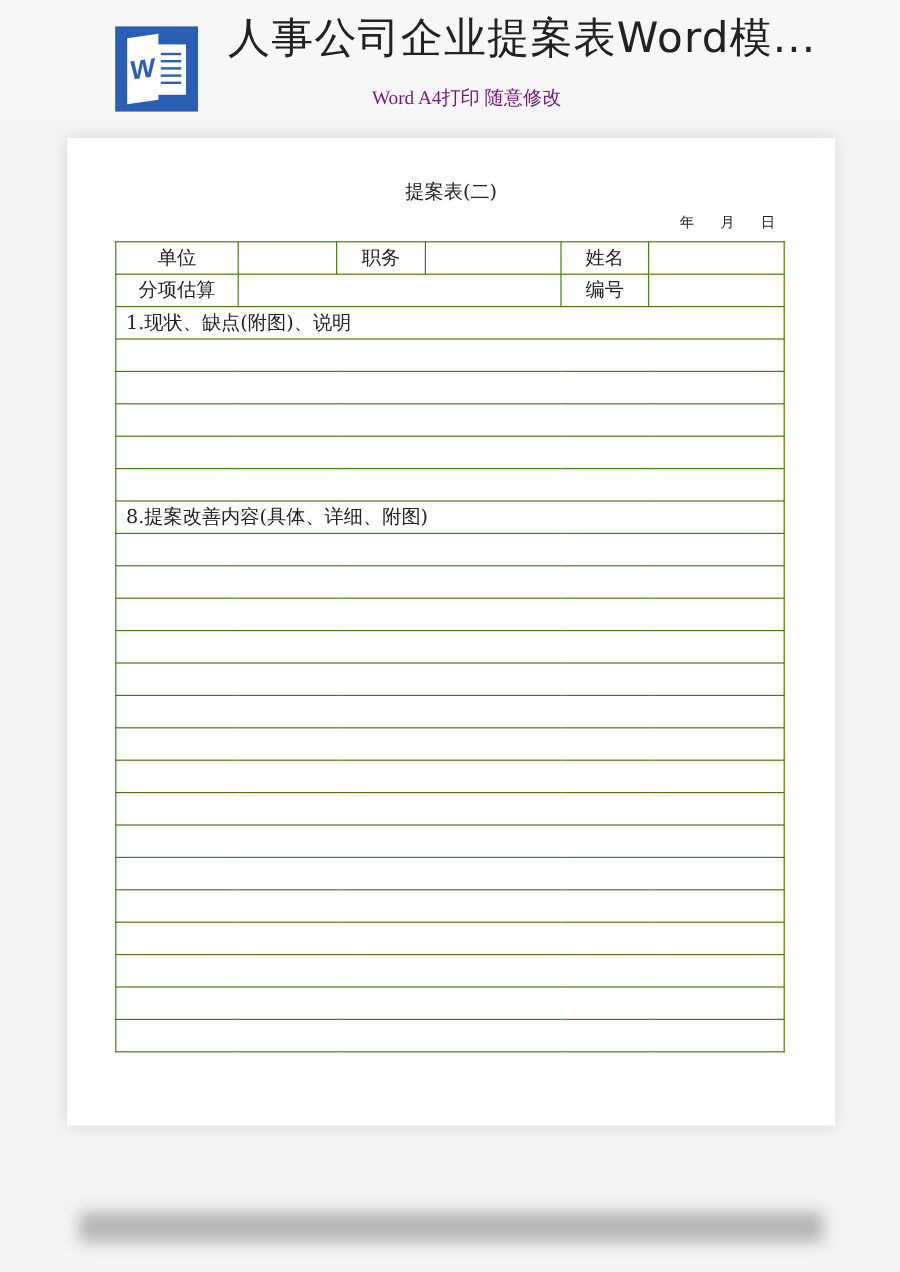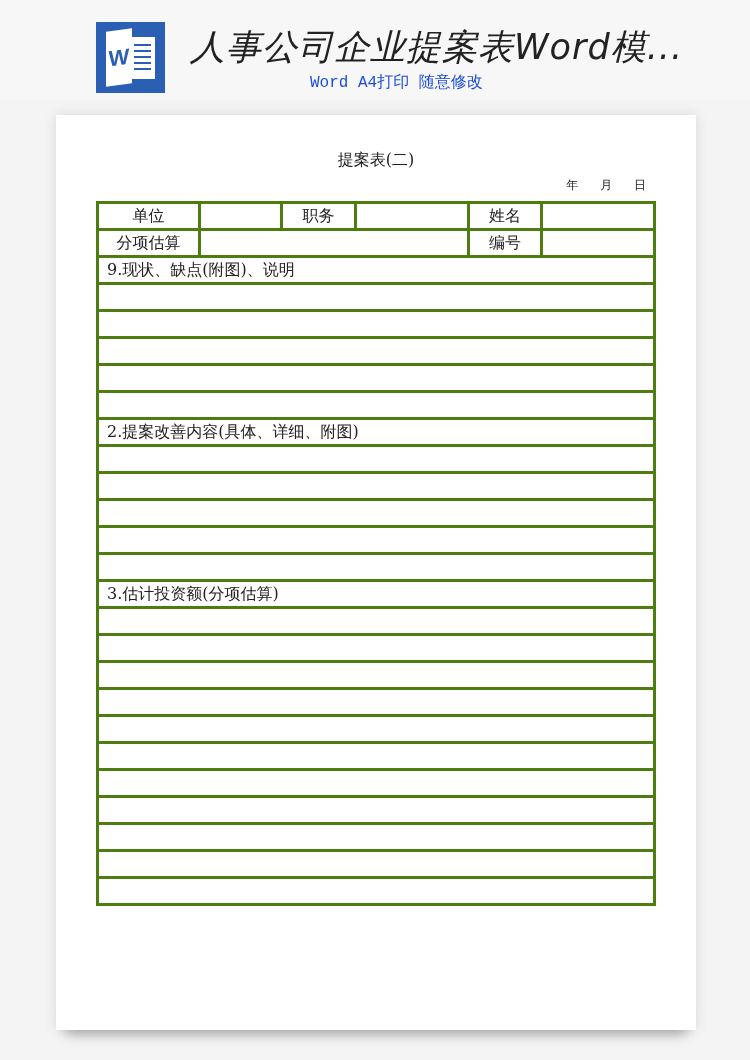--- a/index.html
+++ b/index.html
@@ -26,53 +26,53 @@
     font-weight: bold; font-size: 22px;
   }
   .word-icon .lines {
     position: absolute; left: 33px; top: 15px; width: 26px; height: 42px;
     background: #fff;
   }
   .word-icon .lines i {
     position: absolute; left: 5px; width: 17px; height: 2px; background: #2b5fb4;
   }
   .title {
-    position: absolute; left: 190px; top: 24px;
+    position: absolute; left: 190px; top: 8px;
     font-family: "DejaVu Sans", sans-serif; font-size: 35px; color: #222;
-    letter-spacing: 1px; white-space: nowrap; font-style: italic;
+    letter-spacing: 1px; white-space: nowrap;
   }
   .subtitle {
     position: absolute; left: 310px; top: 72px;
-    font-family: Liberation Mono, monospace; font-size: 16px; color: #1d4ed8;
+    font-family: Liberation Serif, serif; font-size: 16px; color: #701a75;
     white-space: nowrap;
   }
   .page-shadow {
     position: absolute; left: 66px; top: 1010px; width: 620px; height: 25px;
     background: #b5b5b5; filter: blur(6px);
   }
   .page {
-    position: absolute; left: 56px; top: 115px; width: 640px; height: 915px;
+    position: absolute; left: 56px; top: 115px; width: 640px; height: 823px;
     background: #fff;
     box-shadow: 0 0 12px rgba(0,0,0,0.12);
   }
   .doc-title {
     position: absolute; left: 0; width: 640px; top: 35px; text-align: center;
     font-size: 16px; color: #222;
   }
   .date-line {
     position: absolute; right: 50px; top: 62px; font-size: 12px; color: #222;
     word-spacing: 18px;
   }
   table.form {
     position: absolute; left: 40px; top: 86px;
     width: 557px; border-collapse: collapse; table-layout: fixed;
     font-size: 16px; color: #222;
   }
   table.form td {
-    border: 3px solid #4d7c0f; height: 27px; padding: 0; box-sizing: border-box;
+    border: 1px solid #4d7c0f; height: 27px; padding: 0; box-sizing: border-box;
   }
   table.form td.lbl { text-align: center; }
   table.form td.sec { padding-left: 8px; }
 </style>
 </head>
 <body>
 
 <div class="banner">
   <div class="word-icon">
     <div class="lines">
@@ -112,57 +112,54 @@
         <td class="lbl">姓名</td>
         <td></td>
       </tr>
       <tr>
         <td class="lbl">分项估算</td>
         <td colspan="3"></td>
         <td class="lbl">编号</td>
         <td></td>
       </tr>
     <tr>
-          <td colspan="6" class="sec">9.现状、缺点(附图)、说明</td>
+          <td colspan="6" class="sec">1.现状、缺点(附图)、说明</td>
         </tr>
         <tr>
           <td colspan="6"></td>
         </tr>
         <tr>
           <td colspan="6"></td>
         </tr>
         <tr>
           <td colspan="6"></td>
         </tr>
         <tr>
           <td colspan="6"></td>
         </tr>
         <tr>
           <td colspan="6"></td>
         </tr>
         <tr>
-          <td colspan="6" class="sec">2.提案改善内容(具体、详细、附图)</td>
+          <td colspan="6" class="sec">8.提案改善内容(具体、详细、附图)</td>
         </tr>
         <tr>
           <td colspan="6"></td>
         </tr>
         <tr>
           <td colspan="6"></td>
         </tr>
         <tr>
           <td colspan="6"></td>
         </tr>
         <tr>
           <td colspan="6"></td>
         </tr>
         <tr>
           <td colspan="6"></td>
-        </tr>
-        <tr>
-          <td colspan="6" class="sec">3.估计投资额(分项估算)</td>
         </tr>
         <tr>
           <td colspan="6"></td>
         </tr>
         <tr>
           <td colspan="6"></td>
         </tr>
         <tr>
           <td colspan="6"></td>
         </tr>

